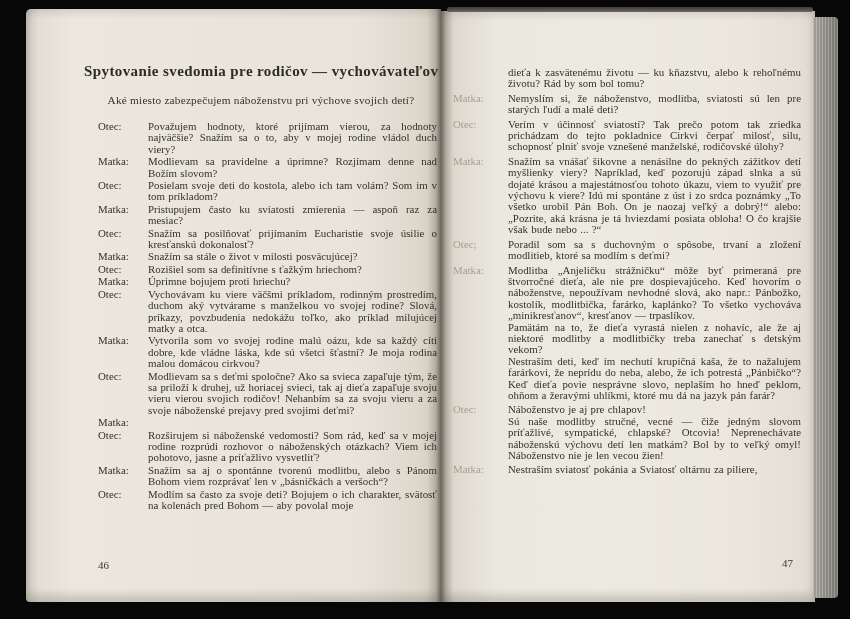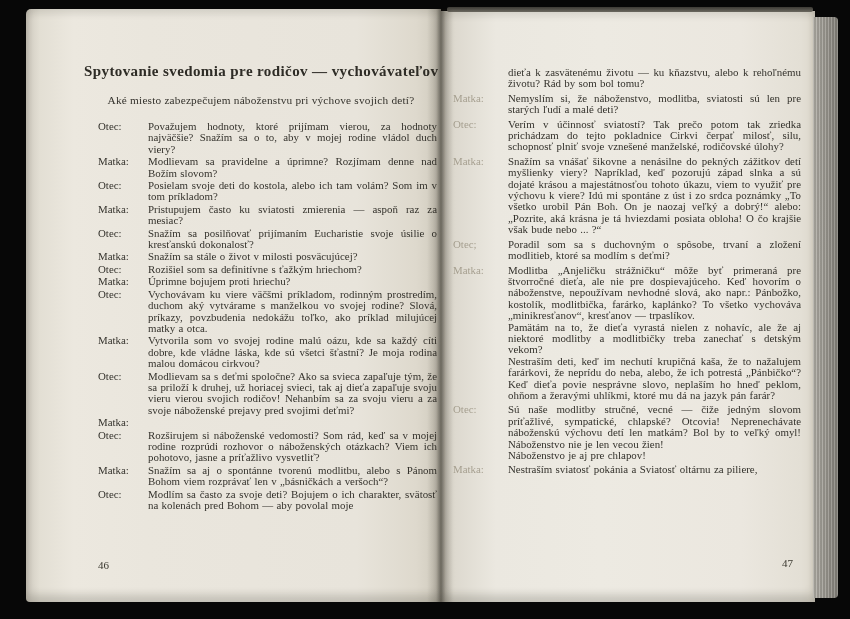--- a/index.html
+++ b/index.html
@@ -197,22 +197,22 @@
           <span class="speaker">Matka:</span>
           <div class="text">
             <p>Modlitba „Anjeličku strážničku“ môže byť primeraná pre štvorročné dieťa, ale nie pre dospievajúceho. Keď hovorím o náboženstve, nepoužívam nevhodné slová, ako napr.: Pánbožko, kostolík, modlitbička, farárko, kaplánko? To všetko vychováva „minikresťanov“, kresťanov — trpaslíkov.</p>
             <p>Pamätám na to, že dieťa vyrastá nielen z nohavíc, ale že aj niektoré modlitby a modlitbičky treba zanechať s detským vekom?</p>
             <p>Nestraším deti, keď im nechutí krupičná kaša, že to nažalujem farárkovi, že neprídu do neba, alebo, že ich potrestá „Pánbičko“? Keď dieťa povie nesprávne slovo, neplaším ho hneď peklom, ohňom a žeravými uhlíkmi, ktoré mu dá na jazyk pán farár?</p>
           </div>
         </div>
         <div class="entry">
           <span class="speaker">Otec:</span>
           <div class="text">
+            <p>Náboženstvo je aj pre chlapov!</p>
             <p>Sú naše modlitby stručné, vecné — čiže jedným slovom príťažlivé, sympatické, chlapské? Otcovia! Neprenechávate náboženskú výchovu detí len matkám? Bol by to veľký omyl! Náboženstvo nie je len vecou žien!</p>
-            <p>Náboženstvo je aj pre chlapov!</p>
           </div>
         </div>
         <div class="entry">
           <span class="speaker">Matka:</span>
           <div class="text">
             <p>Nestraším sviatosť pokánia a Sviatosť oltárnu za piliere,</p>
           </div>
         </div>
       </div>
     <div class="pagenum pagenum-right">47</div>

